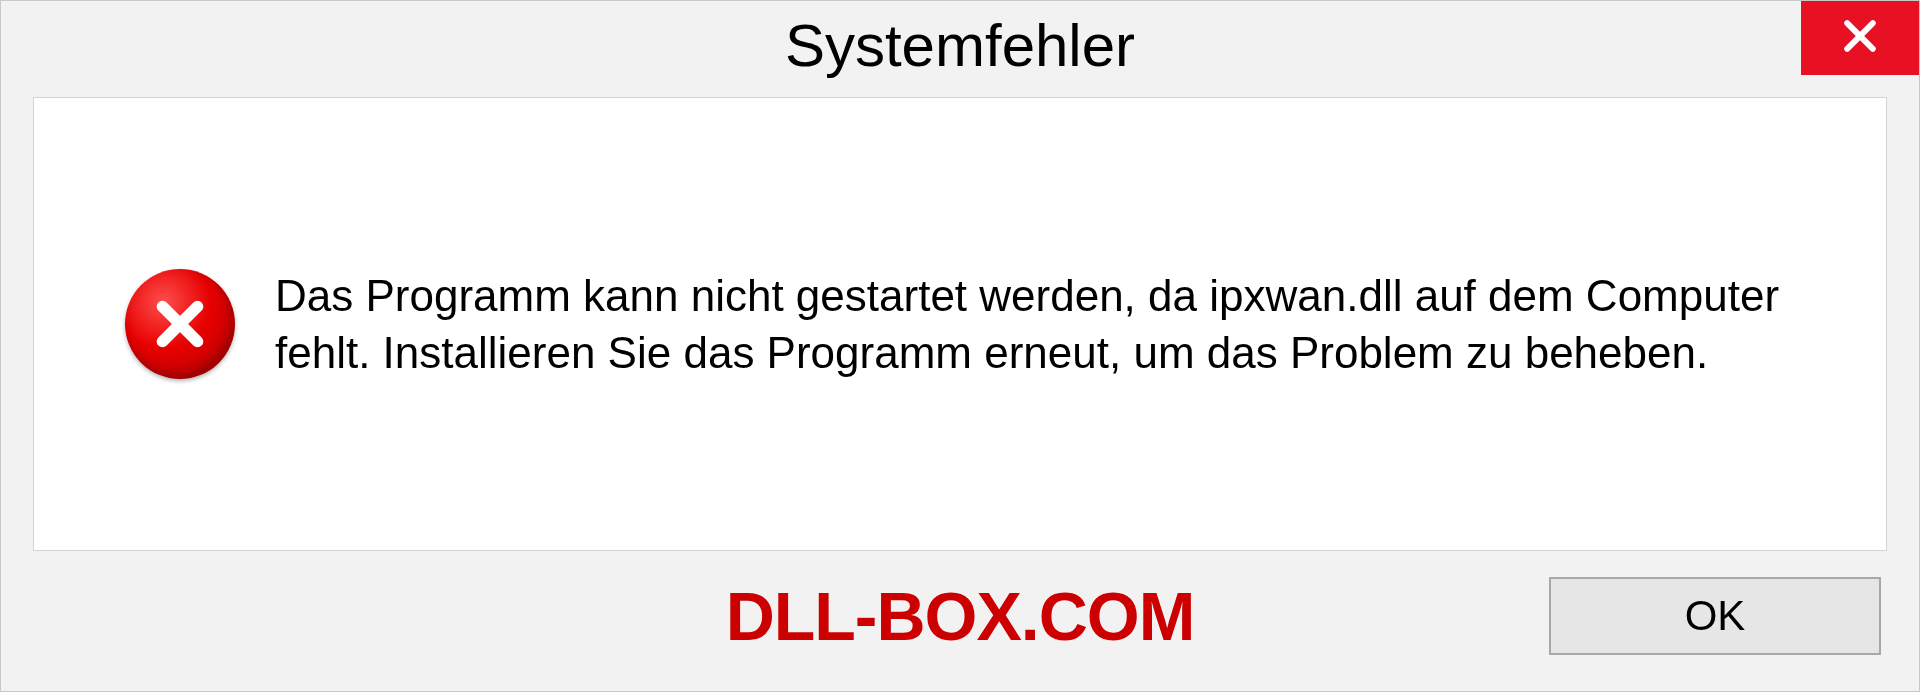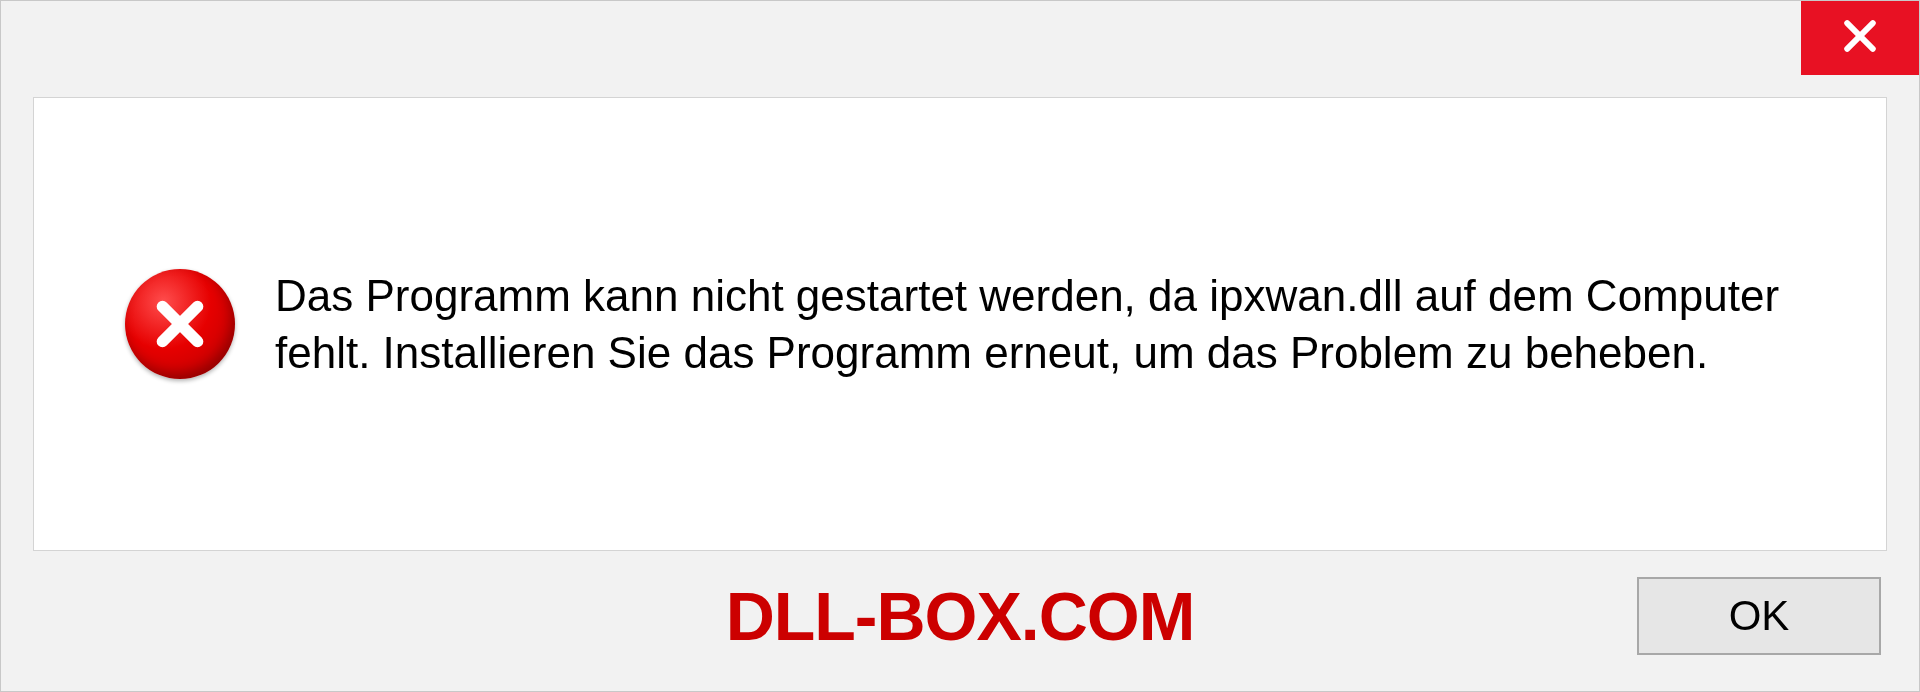--- a/index.html
+++ b/index.html
@@ -103,39 +103,40 @@
       position: absolute;
       left: 50%;
       transform: translateX(-50%);
       font-size: 68px;
       font-weight: 900;
       color: #cc0000;
       letter-spacing: -1px;
       font-family: Arial, sans-serif;
     }
     .ok-btn {
-      width: 244px;
+      width: 332px;
       height: 78px;
       background: #e6e6e6;
       border: 2px solid #a8a8a8;
       font-size: 42px;
       color: #000;
       display: flex;
       align-items: center;
       justify-content: center;
       cursor: pointer;
       font-family: inherit;
     }
   </style>
 </head>
 <body>
 
 <div class="dialog">
 
   <div class="titlebar">
+    <div class="title-text">Systemfehler</div>
     <div class="close-btn">
       <span>
         <svg viewBox="0 0 24 24" fill="none" stroke="#ffffff" stroke-width="3.2" stroke-linecap="round">
           <line x1="5" y1="5" x2="19" y2="19"></line>
           <line x1="19" y1="5" x2="5" y2="19"></line>
         </svg>
       </span>
     </div>
   </div>
 

